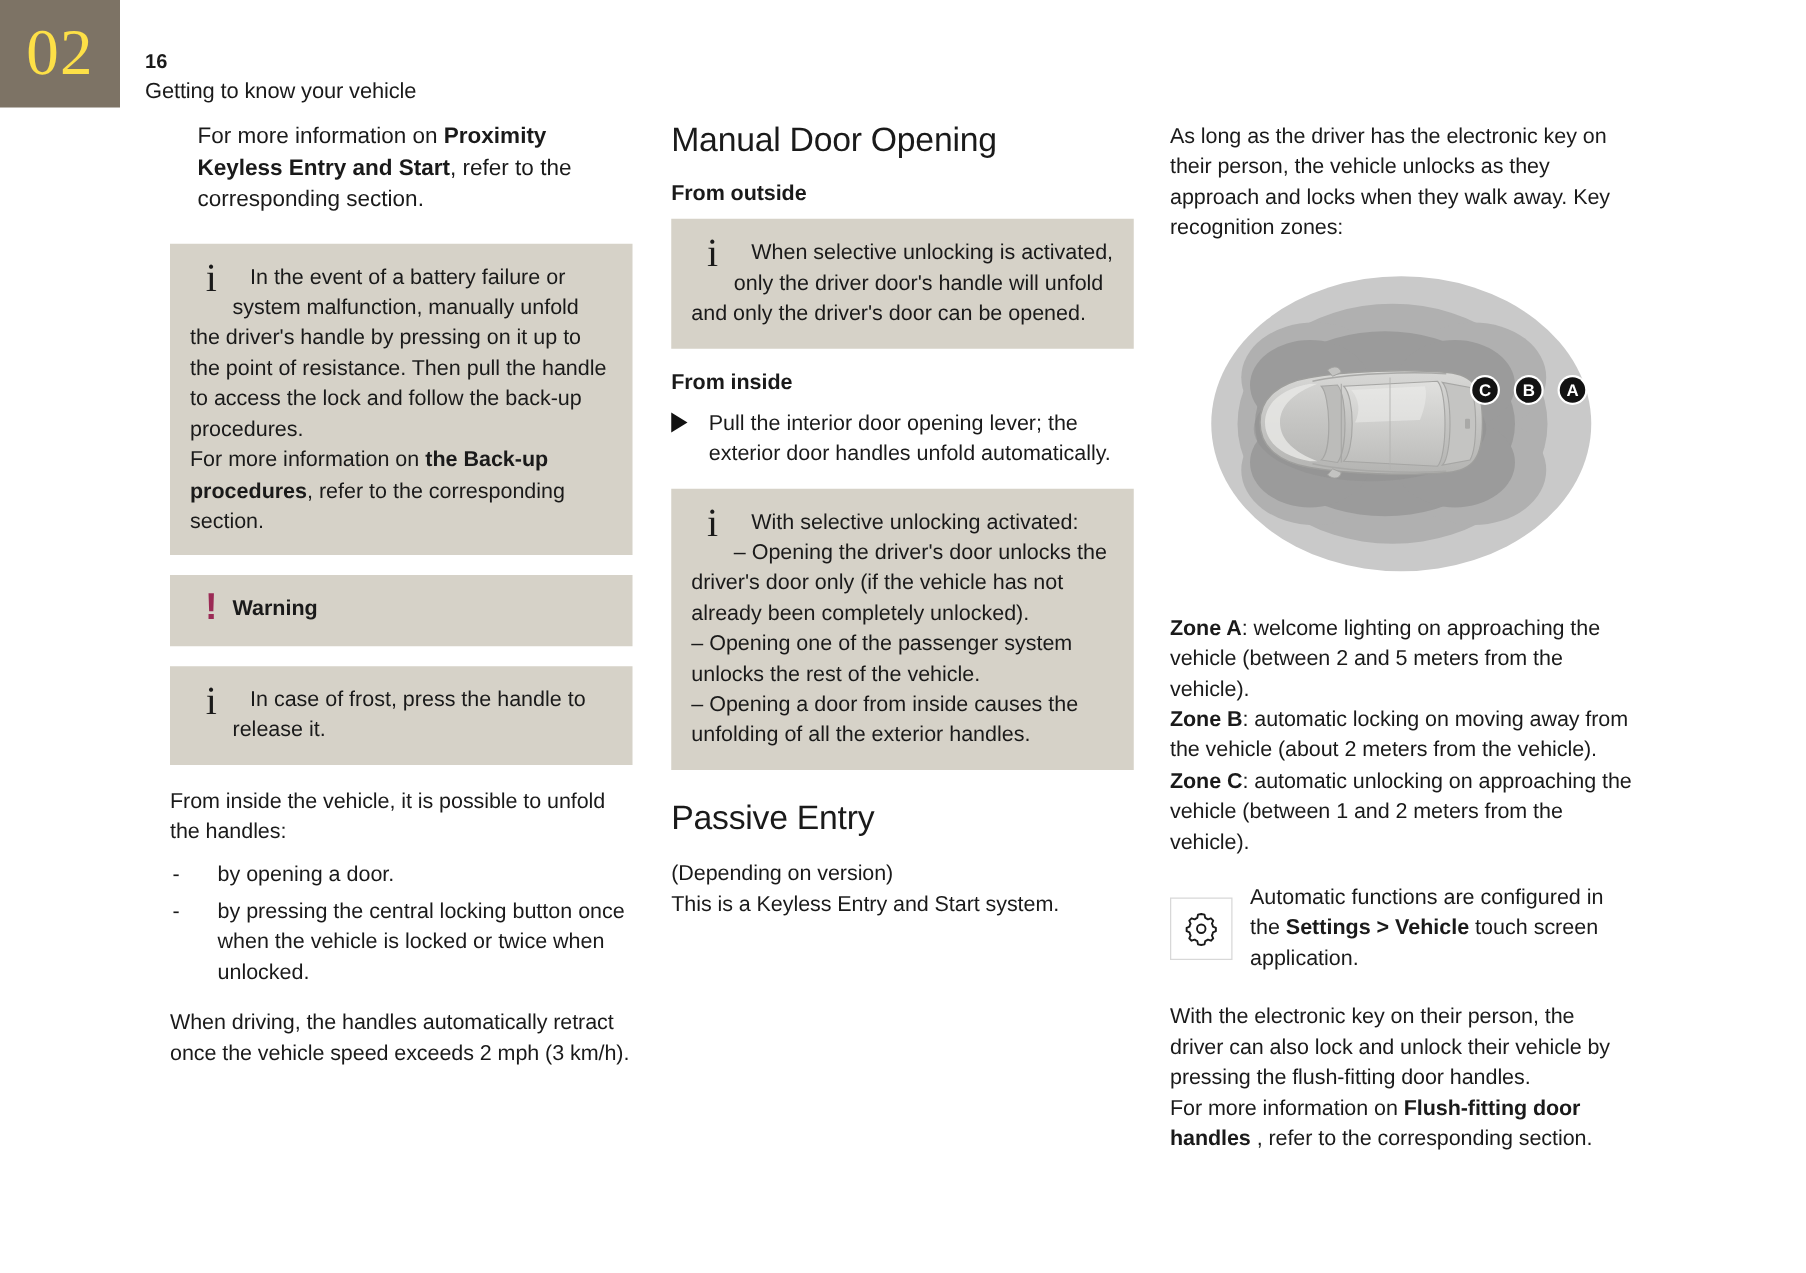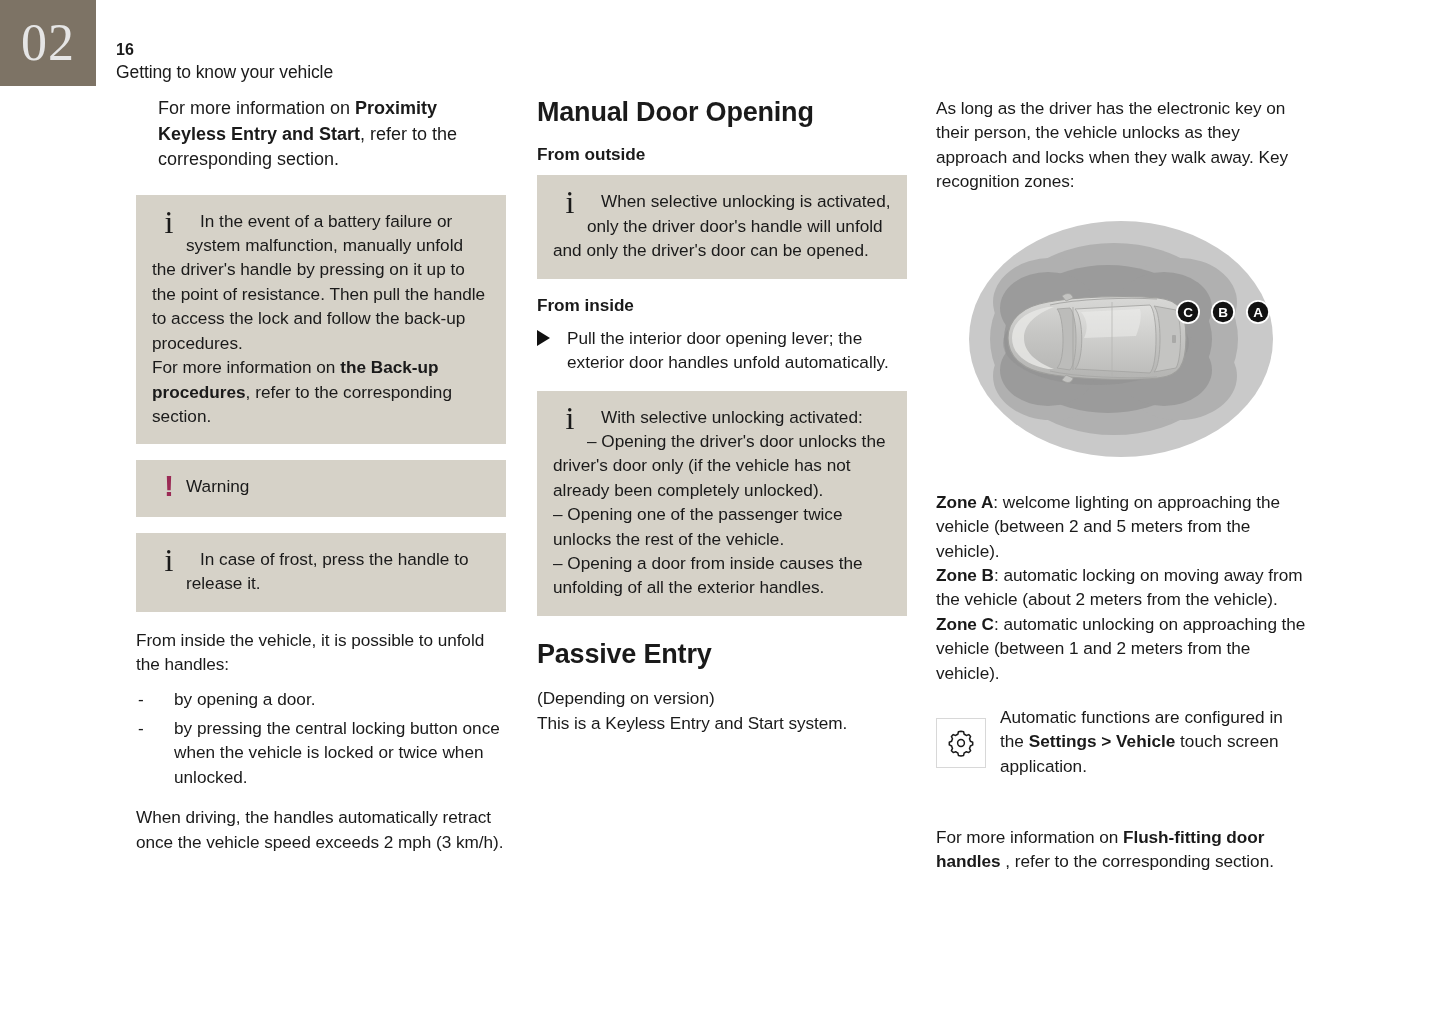--- a/index.html
+++ b/index.html
@@ -20,21 +20,21 @@
   }
 
   
   .chapter-tab {
     position: absolute;
     left: 0;
     top: 0;
     width: 96px;
     height: 86px;
     background: #7d7365;
-    color: #e5e5e5;
+    color: #fde047;
     display: flex;
     align-items: center;
     justify-content: center;
     font-family: "Liberation Serif", serif;
     font-size: 52px;
     line-height: 1;
     letter-spacing: 1px;
   }
   .page-head {
     position: absolute;
@@ -104,30 +104,30 @@
     color: #9b2a55;
     font-family: "Liberation Sans", sans-serif;
     font-weight: bold;
     font-size: 30px;
   }
   .callout .body {
     text-indent: 14px;
   }
   .callout .body.noindent { text-indent: 0; }
   .callout .warn-title {
+    font-weight: bold;
+    font-size: 17.2px;
+    display: inline;
+  }
+
+  
+  h2.section-title {
+    margin: 0 0 16px 0;
+    font-size: 27px;
     font-weight: normal;
-    font-size: 17.2px;
-    display: inline;
-  }
-
-  
-  h2.section-title {
-    margin: 0 0 16px 0;
-    font-size: 27px;
-    font-weight: bold;
     letter-spacing: -0.2px;
     line-height: 1.2;
   }
   h2.section-title.second { margin-top: 22px; }
   h3.sub-head {
     margin: 0 0 10px 0;
     font-size: 17.2px;
     font-weight: bold;
     letter-spacing: -0.05px;
   }
@@ -267,21 +267,21 @@
 
     <h3 class="sub-head">From inside</h3>
 
     <ul class="actions">
       <li><span class="tri"></span><span>Pull the interior door opening lever; the exterior door handles unfold automatically.</span></li>
     </ul>
 
 
     <div class="callout">
       <div class="glyph">i</div>
-      <div class="body"><span>With selective unlocking activated:</span><br><span>– Opening the driver's door unlocks the driver's door only (if the vehicle has not already been completely unlocked).</span><br><span>– Opening one of the passenger twice unlocks the rest of the vehicle.</span><br><span>– Opening a door from inside causes the unfolding of all the exterior handles.</span></div>
+      <div class="body"><span>With selective unlocking activated:</span><br><span>– Opening the driver's door unlocks the driver's door only (if the vehicle has not already been completely unlocked).</span><br><span>– Opening one of the passenger system unlocks the rest of the vehicle.</span><br><span>– Opening a door from inside causes the unfolding of all the exterior handles.</span></div>
       <div style="clear:both"></div>
     </div>
 
     <h2 class="section-title second">Passive Entry</h2>
 
     <p><span>(Depending on version)</span><br><span>This is a Keyless Entry and Start system.</span><br></p>
   </div>
 
   <div class="col col-right">
 
@@ -378,16 +378,16 @@
     <div class="gear-tip">
       <div class="gear-box">
         <svg width="30" height="30" viewBox="0 0 30 30">
           <path d="M15 3.2 l2.6 0.55 0.55 2.5 a9.3 9.3 0 0 1 2.2 1.28 l2.4-0.9 1.85 1.9 -1.1 2.3 a9.3 9.3 0 0 1 0.85 2.4 l2.35 1.05 0 2.65 -2.35 1.05 a9.3 9.3 0 0 1 -0.85 2.4 l1.1 2.3 -1.85 1.9 -2.4-0.9 a9.3 9.3 0 0 1 -2.2 1.28 l-0.55 2.5 -2.6 0.55 -2.6-0.55 -0.55-2.5 a9.3 9.3 0 0 1 -2.2-1.28 l-2.4 0.9 -1.85-1.9 1.1-2.3 a9.3 9.3 0 0 1 -0.85-2.4 l-2.35-1.05 0-2.65 2.35-1.05 a9.3 9.3 0 0 1 0.85-2.4 l-1.1-2.3 1.85-1.9 2.4 0.9 a9.3 9.3 0 0 1 2.2-1.28 l0.55-2.5 z" fill="none" stroke="#1a1a1a" stroke-width="1.5" stroke-linejoin="round"></path>
           <circle cx="15" cy="15" r="3.4" fill="none" stroke="#1a1a1a" stroke-width="1.5"></circle>
         </svg>
       </div>
       <div class="tip-text"><span>Automatic functions are configured in the </span><b>Settings &gt; Vehicle</b><span> touch screen application.</span></div>
     </div>
 
-    <p><br><span>For more information on </span><b>Flush-fitting door handles</b><span> , refer to the corresponding section.</span></p>
+    <p><span>With the electronic key on their person, the driver can also lock and unlock their vehicle by pressing the flush-fitting door handles.</span><br><span>For more information on </span><b>Flush-fitting door handles</b><span> , refer to the corresponding section.</span></p>
   </div>
 
 </div>
 
 </body></html>

